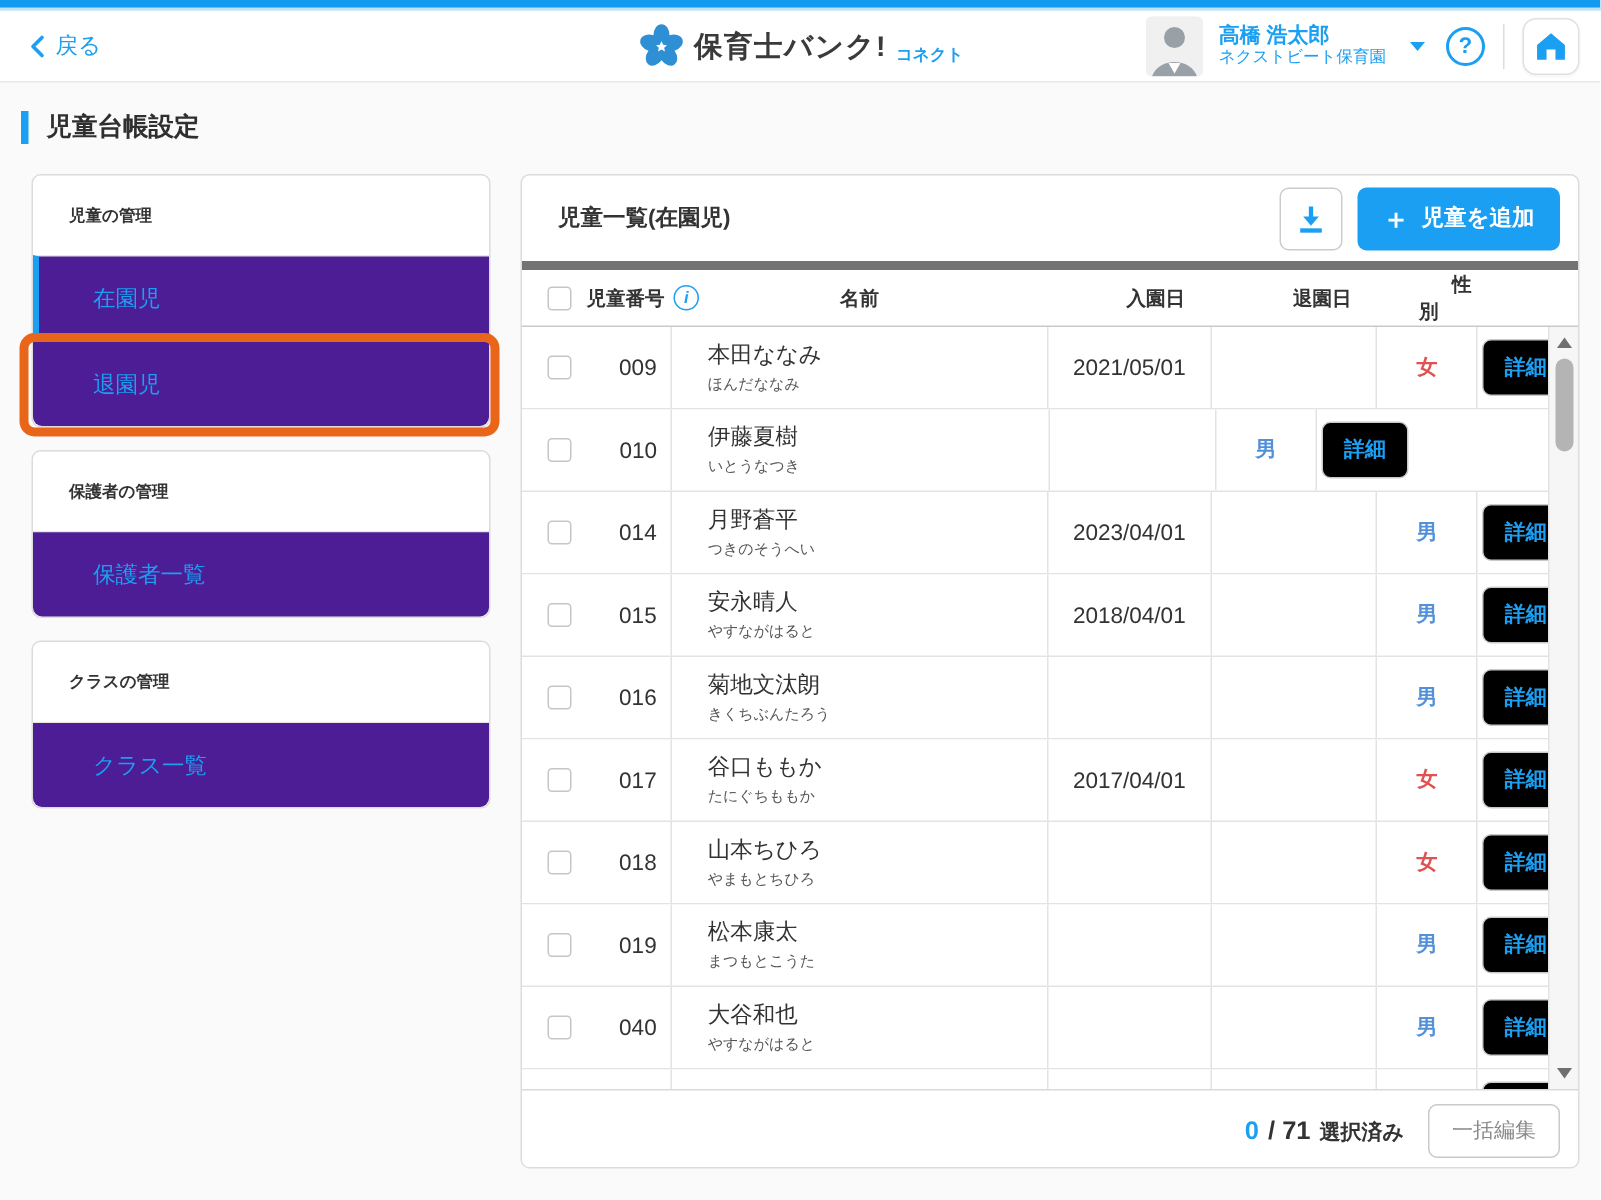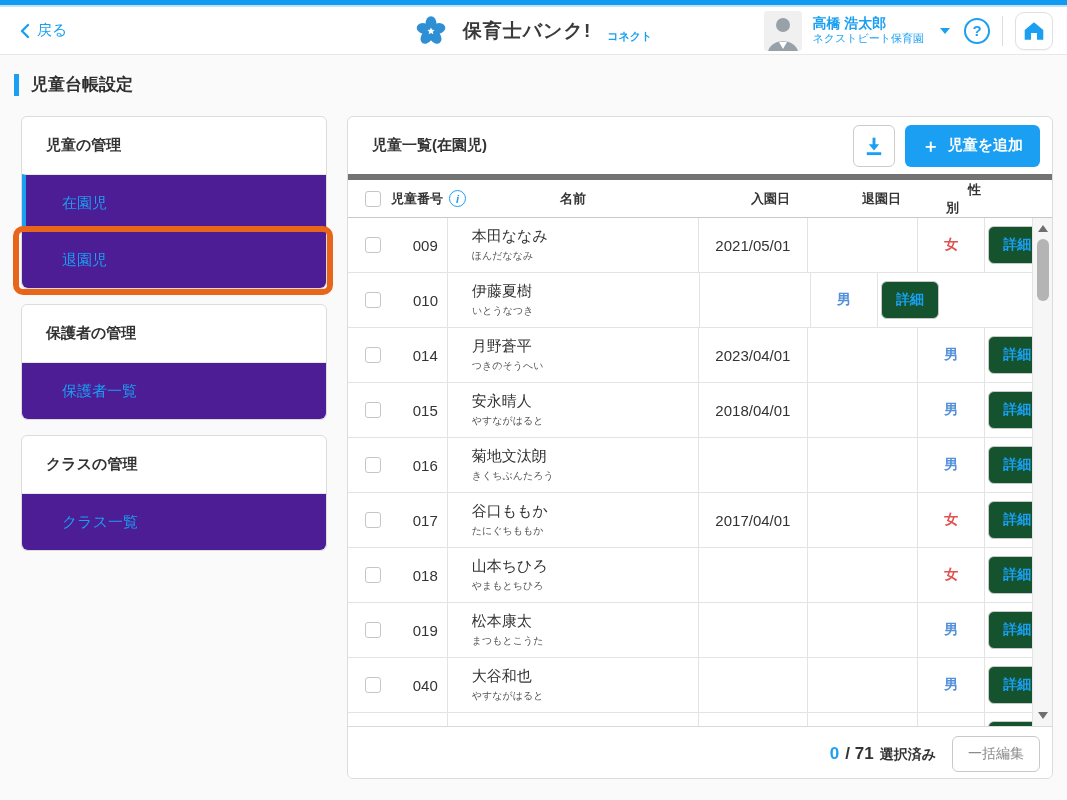--- a/index.html
+++ b/index.html
@@ -11,21 +11,21 @@
   
   .top-accent { height: 7px; background: #119bf0; border-bottom: 2px solid #bfe3fa; }
   .app-header {
     height: 48px; background: #fff; border-bottom: 1px solid #e8e8e8;
     position: relative; display: flex; align-items: center; justify-content: center;
   }
   .back-link {
     position: absolute; left: 20px; display: flex; align-items: center; gap: 7px;
     color: #1b9ff2; font-size: 15px; cursor: pointer;
   }
-  .logo { display: flex; align-items: center; gap: 16px; }
+  .logo { display: flex; align-items: center; gap: 6px; }
   .logo-title { font-size: 19px; font-weight: bold; color: #3a3a3a; letter-spacing: 1px; }
   .logo-sub { font-size: 11px; font-weight: bold; color: #1b9ff2; align-self: flex-end; padding-bottom: 3px; }
   .user-area { position: absolute; right: 14px; display: flex; align-items: center; }
   .avatar { width: 38px; height: 40px; border-radius: 4px; overflow: hidden; background: #f0f0f1; }
   .user-names { display: flex; flex-direction: column; margin-left: 10px; line-height: 1.25; }
   .user-name { color: #1b9ff2; font-size: 14px; font-weight: 600; }
   .user-org { color: #1b9ff2; font-size: 11px; }
   .caret-down { width: 0; height: 0; border-left: 5px solid transparent; border-right: 5px solid transparent;
     border-top: 6px solid #1b9ff2; margin: 0 14px 0 16px; cursor: pointer; }
   .help-circle {
@@ -43,21 +43,21 @@
   .page-title-row { display: flex; align-items: center; gap: 12px; margin: 18px 0 20px 14px; }
   .title-bar { width: 5px; height: 22px; background: #1b9ff2; }
   .page-title { font-size: 17px; font-weight: bold; color: #2f2f2f; }
   
   .columns { display: flex; margin: 0 14px 0 21px; gap: 20px; align-items: flex-start; }
   .sidebar { width: 306px; flex: none; }
   .card {
     background: #fff; border: 1px solid #dcdcdc; border-radius: 6px; overflow: visible;
     margin-bottom: 15px;
   }
-  .card-title { padding: 19px 24px; font-size: 15px; font-weight: bold; color: #333; }
+  .card-title { padding: 19px 24px; font-size: 11px; font-weight: bold; color: #333; }
   .nav-item {
     height: 57px; display: flex; align-items: center; padding-left: 40px;
     color: #1b9ff2; font-size: 15px; border-top: 1px solid #e8e8e8; position: relative; cursor: pointer;
     background: #4c1d95;
   }
   .nav-item.active { border-left: 4px solid #1b9ff2; padding-left: 36px; border-bottom-left-radius: 0; }
   .card .nav-item:last-child { border-radius: 0 0 6px 6px; }
   .annotation-box {
     position: absolute; left: -9px; right: -7px; top: -6px; bottom: -7px;
     border: 6px solid #e8651a; border-radius: 10px; pointer-events: none; z-index: 6;
@@ -115,21 +115,21 @@
   .c-enroll { width: 109px; border-left: 1px solid #e3e3e3; justify-content: center; font-size: 15px; }
   .c-leave  { width: 111px; border-left: 1px solid #e3e3e3; }
   .c-gender { width: 67px;  border-left: 1px solid #e3e3e3; justify-content: center; }
   .c-detail { width: 68px;  border-left: 1px solid #e3e3e3; justify-content: flex-start; padding-left: 3px; }
   .nm   { font-size: 15px; color: #333; font-weight: 500; }
   .kana { font-size: 10px; color: #555; margin-top: 3px; }
   .gender { font-size: 14px; font-weight: 600; }
   .g-female { color: #e05252; }
   .g-male   { color: #5290d9; }
   .detail-btn {
-    width: 58px; height: 38px; background: #14532d; border: 1px solid #c9c9c9; border-radius: 6px;
+    width: 58px; height: 38px; background: #000000; border: 1px solid #c9c9c9; border-radius: 6px;
     color: #1b9ff2; font-size: 14px; font-weight: bold; cursor: pointer; font-family: inherit;
   }
   
   .scrollbar {
     position: absolute; top: 0; right: 0; width: 20px; height: 100%;
     background: #f6f6f6; border-left: 1px solid #e3e3e3; z-index: 5;
     display: flex; flex-direction: column; align-items: center;
   }
   .sb-up { margin-top: 7px; width: 0; height: 0; border-left: 5px solid transparent;
     border-right: 5px solid transparent; border-bottom: 7px solid #6f6f6f; cursor: pointer; }

